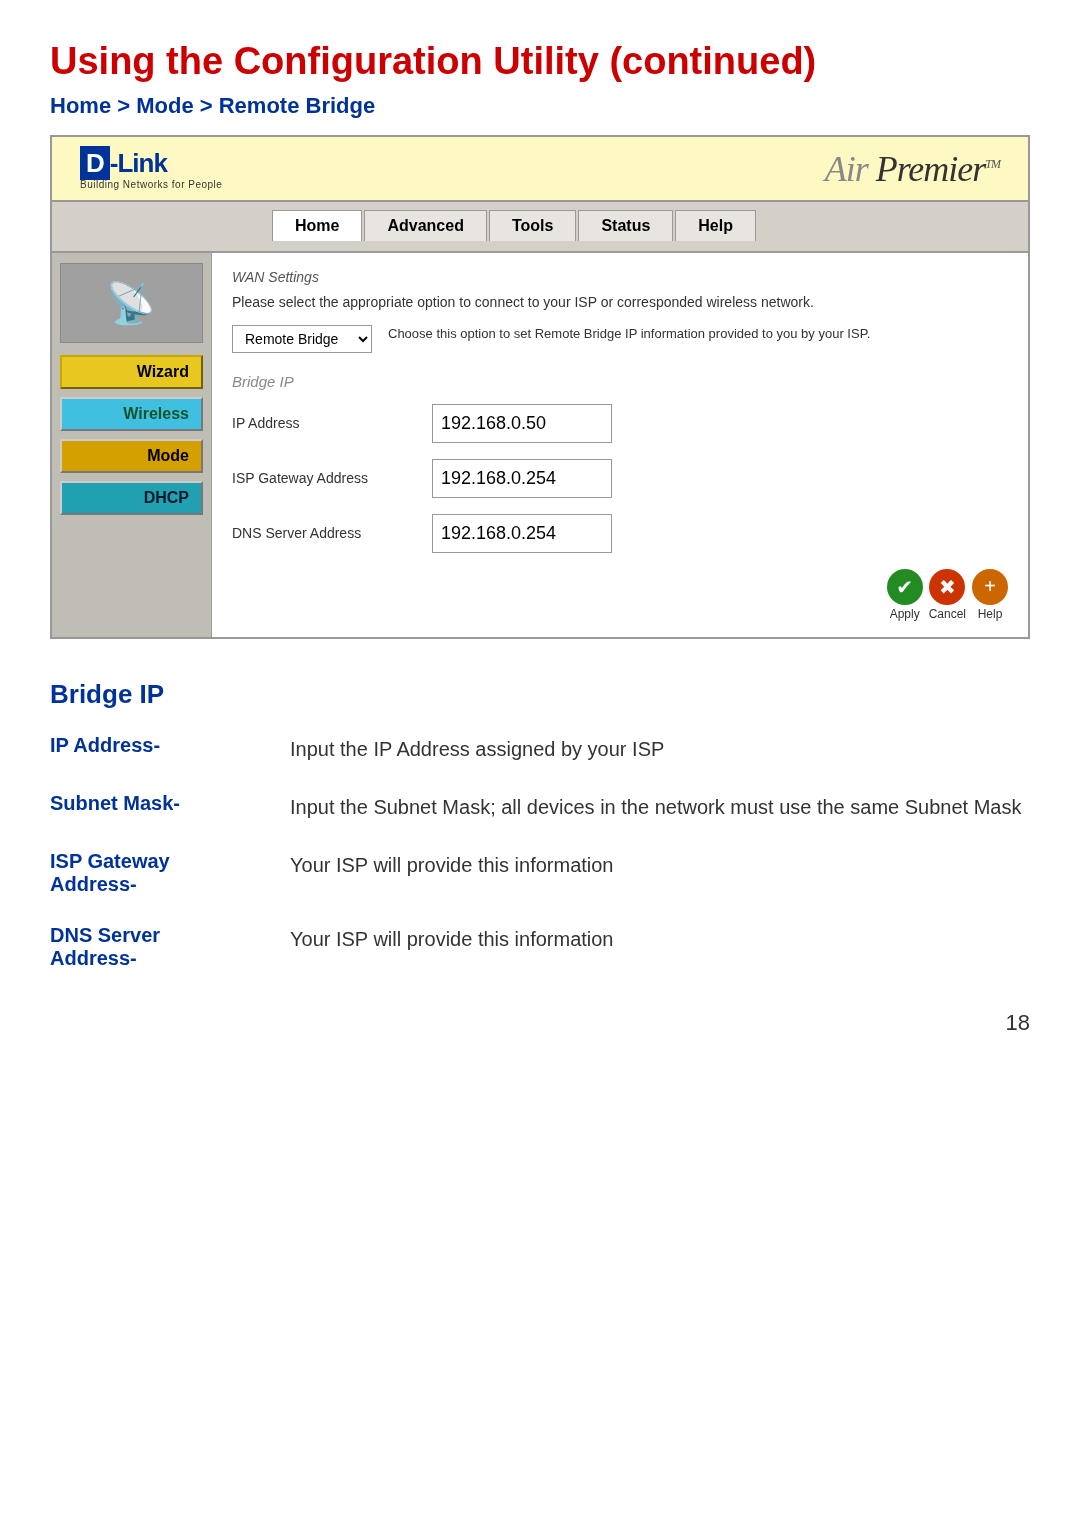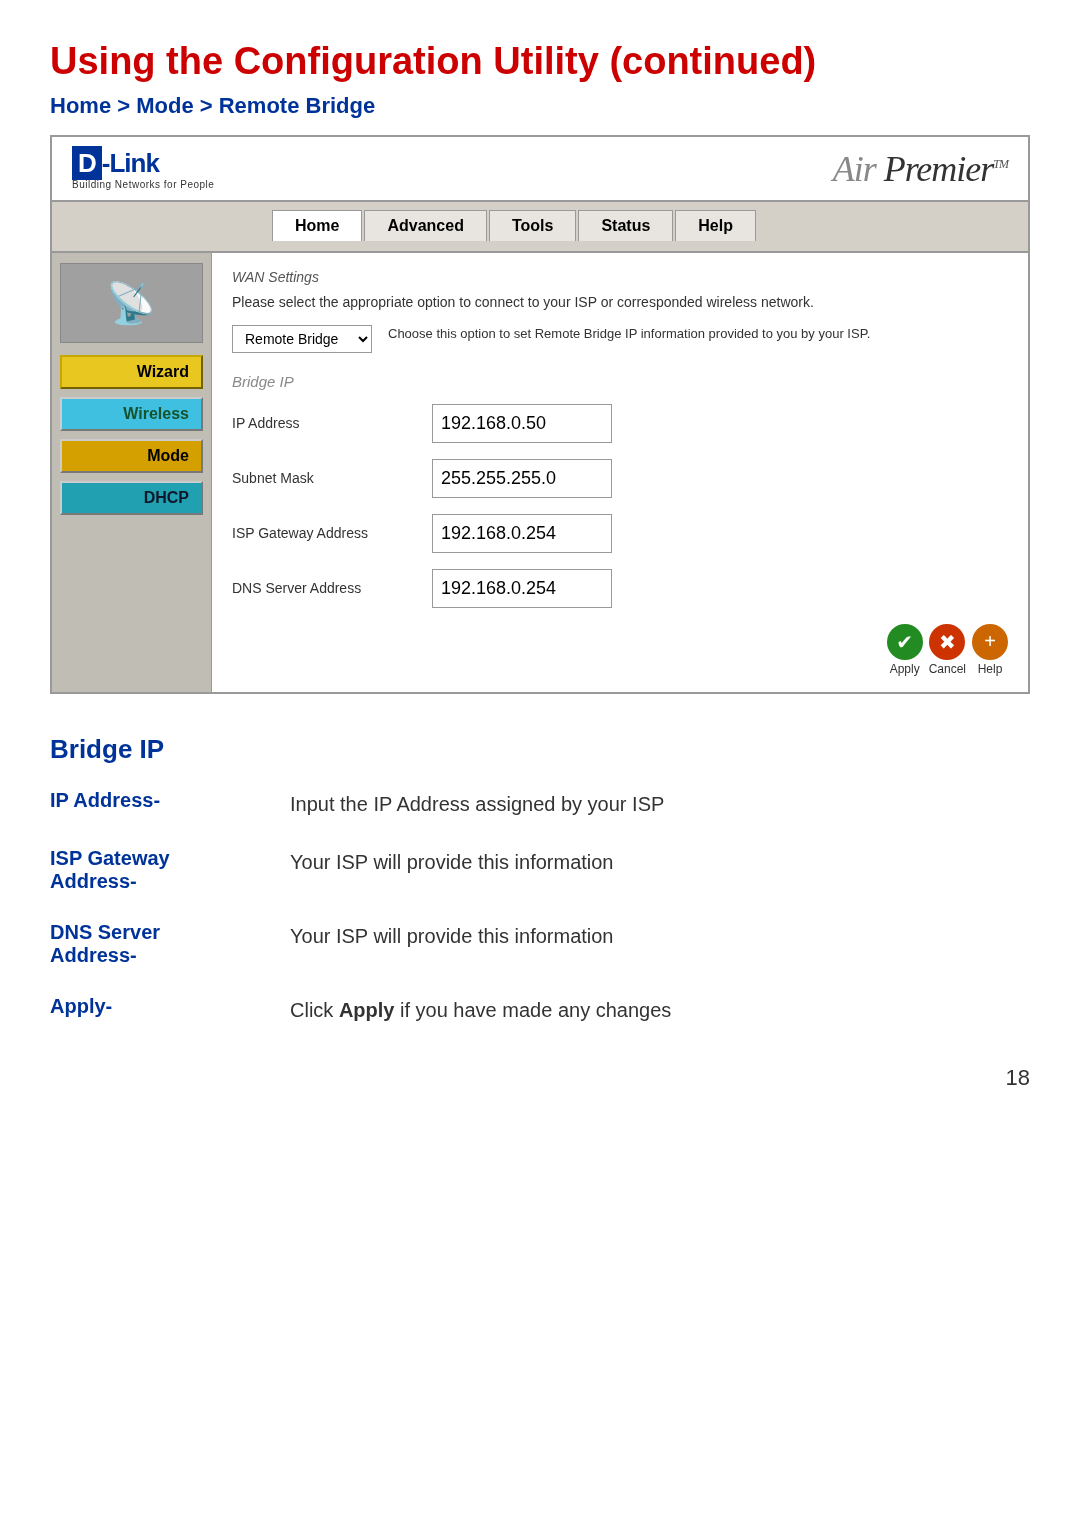--- a/index.html
+++ b/index.html
@@ -29,24 +29,24 @@
     
     .router-frame {
       border: 2px solid #999;
       background: #d4d0c8;
       width: 100%;
       margin-bottom: 40px;
     }
 
     
     .router-header {
-      background: #ffffff;
-      display: flex;
-      align-items: center;
-      padding: 10px 20px;
+      background: #fef9c3;
+      display: flex;
+      align-items: center;
+      padding: 10px 28px;
       border-bottom: 2px solid #999;
       justify-content: space-between;
     }
 
     .dlink-logo {
       display: flex;
       flex-direction: column;
       align-items: flex-start;
     }
 
@@ -394,24 +394,20 @@
         <div class="mode-description">Choose this option to set Remote Bridge IP information provided to you by your ISP.</div>
       </div>
 
       <div class="section-title">Bridge IP</div>
 
       <div class="form-row">
         <div class="form-label">IP Address</div>
         <input class="form-input" type="text" value="192.168.0.50" style="">
       </div>
 
-      <div class="form-row">
-        <div class="form-label">Subnet Mask</div>
-        <input class="form-input" type="text" value="255.255.255.0" style="">
-      </div>
 
       <div class="form-row">
         <div class="form-label">ISP Gateway Address</div>
         <input class="form-input" type="text" value="192.168.0.254" style="">
       </div>
 
       <div class="form-row">
         <div class="form-label">DNS Server Address</div>
         <input class="form-input" type="text" value="192.168.0.254" style="">
       </div>
@@ -436,30 +432,30 @@
 </div>
 
 <div class="description-section">
   <div class="desc-section-title">Bridge IP</div>
 
   <div class="desc-row">
     <div class="desc-term">IP Address-</div>
     <div class="desc-def">Input the IP Address assigned by your ISP</div>
   </div>
 
+  <div class="desc-row">
+    <div class="desc-term">Subnet Mask-</div>
+    <div class="desc-def">Input the Subnet Mask; all devices in the network must use the same Subnet Mask</div>
+  </div>
 
   <div class="desc-row">
     <div class="desc-term">ISP Gateway<br>Address-</div>
     <div class="desc-def">Your ISP will provide this information</div>
   </div>
 
   <div class="desc-row">
     <div class="desc-term">DNS Server<br>Address-</div>
     <div class="desc-def">Your ISP will provide this information</div>
   </div>
 
-  <div class="desc-row">
-    <div class="desc-term">Apply-</div>
-    <div class="desc-def">Click <strong>Apply</strong> if you have made any changes</div>
-  </div>
 </div>
 
 <div class="page-number">18</div>
 
 </body></html>

